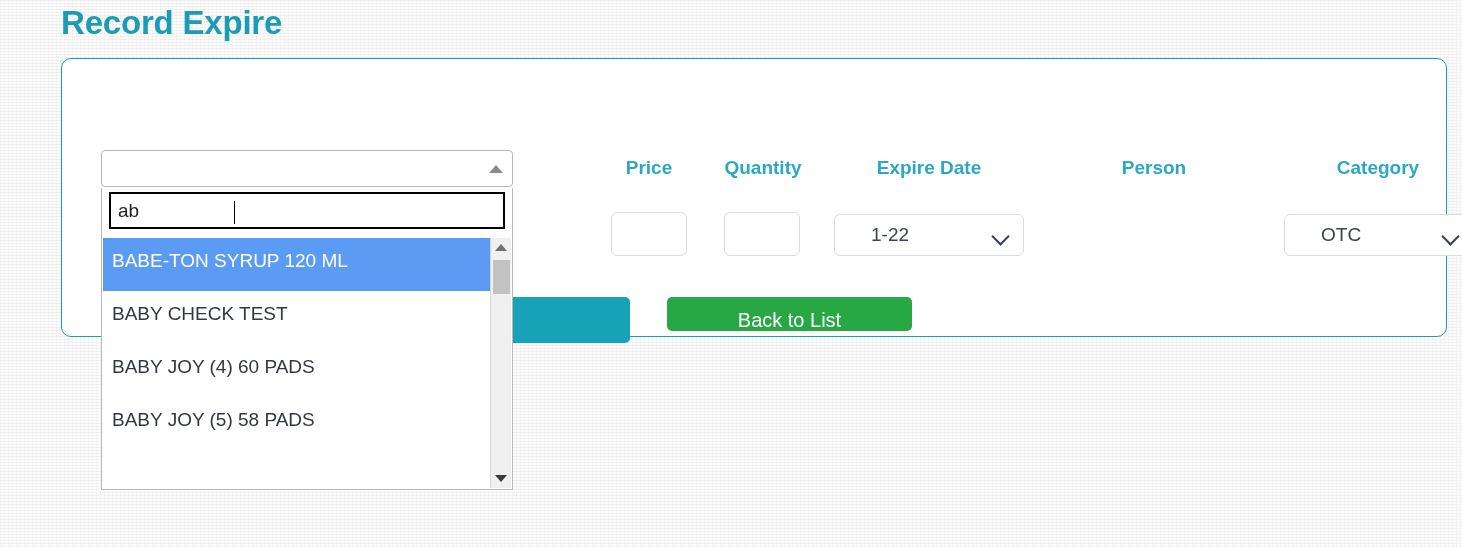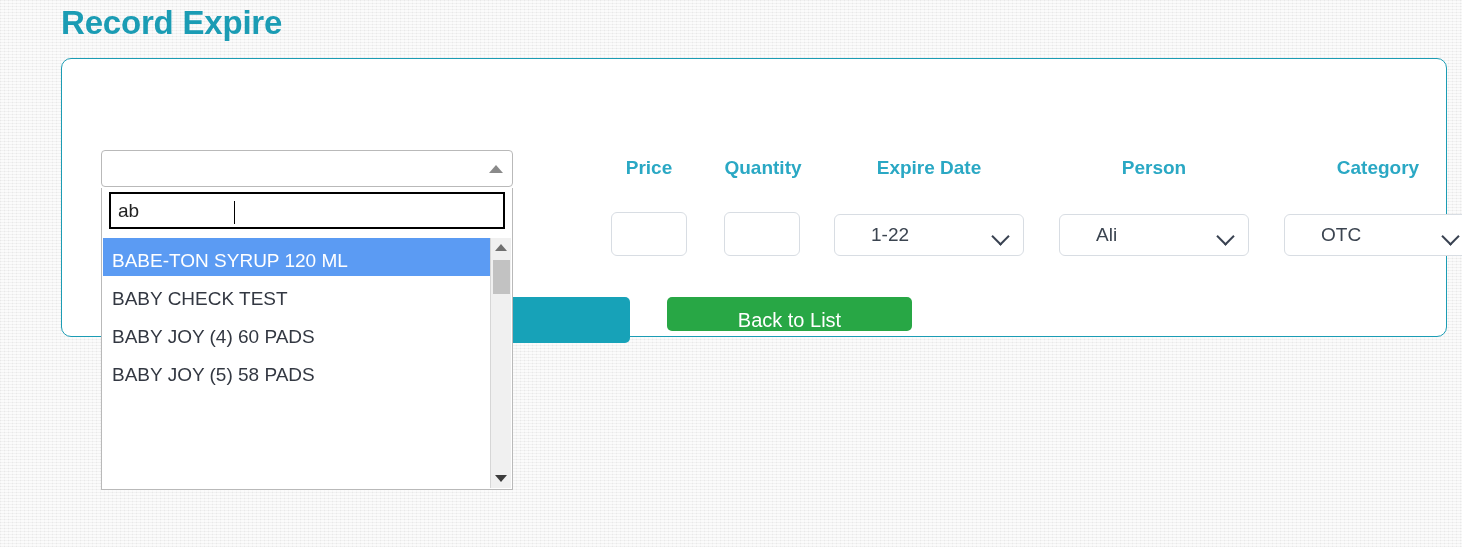--- a/index.html
+++ b/index.html
@@ -125,21 +125,21 @@
   .option-list {
     position: absolute;
     left: 1px;
     top: 50px;
     width: 389px;
     height: 250px;
     overflow: hidden;
     background: #fff;
   }
   .option {
-    height: 38px;
+    height: 53px;
     line-height: 45px;
     font-size: 19px;
     color: #333842;
     padding-left: 9px;
     white-space: nowrap;
     box-sizing: border-box;
     background: #ffffff;
   }
   .option.selected {
     background: #5b9bf3;
@@ -280,24 +280,20 @@
   <div class="col-label lbl-category">Category</div>
 
   <input class="text-input in-price" type="text" value="" style="">
   <input class="text-input in-qty" type="text" value="" style="">
 
   <div class="select-box sel-expire">
     <span>1-22</span>
     <span class="chev"></span>
   </div>
 
-  <div class="select-box sel-person">
-    <span>Ali</span>
-    <span class="chev"></span>
-  </div>
 
   <div class="select-box sel-category">
     <span>OTC</span>
     <span class="chev"></span>
   </div>
 
   <div class="btn btn-save"></div>
   <div class="btn btn-back">Back to List</div>
 </div>
 

